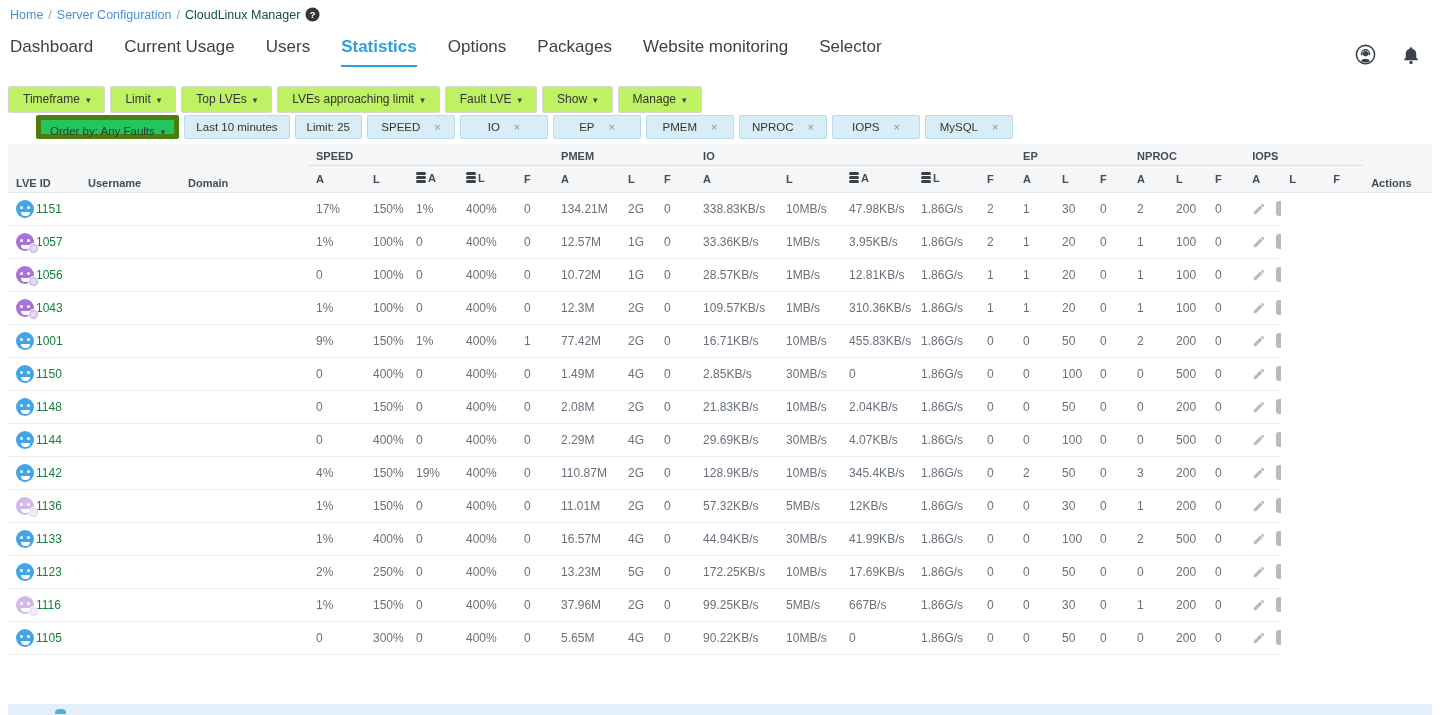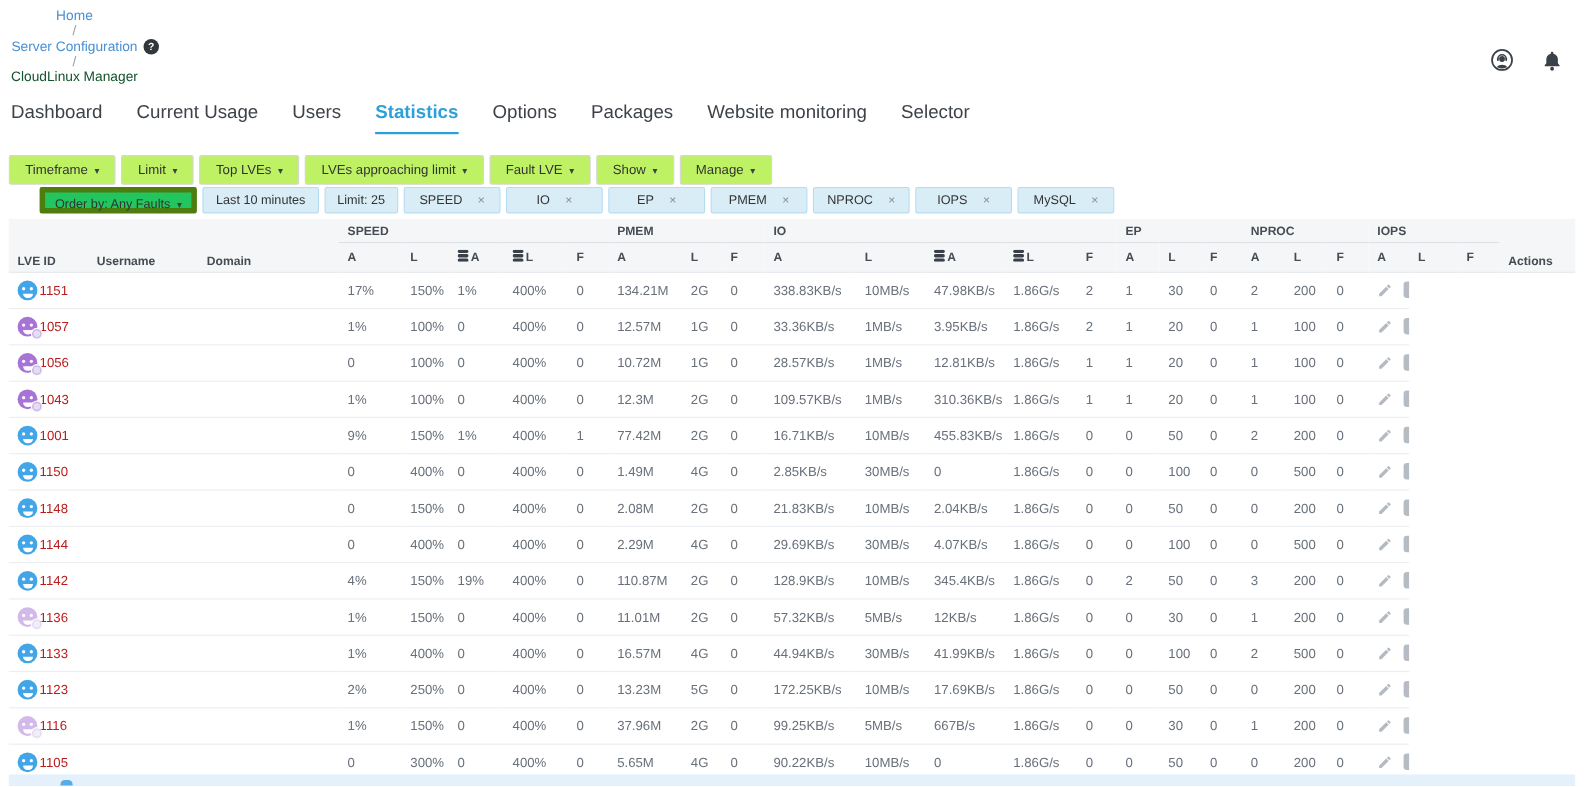--- a/index.html
+++ b/index.html
@@ -48,21 +48,21 @@
   .lve-table thead th { background:#f5f6f8; font-size:11px; color:#454c54; font-weight:bold;
                         text-align:left; padding:0 0 0 8px; white-space:nowrap; }
   tr.grp-row th { height:21px; vertical-align:bottom; padding-bottom:3px; }
   th.grp { border-bottom:1px solid #dde1e5; }
   tr.sub-row th { height:27px; vertical-align:middle; border-bottom:1px solid #e4e7ea; }
   th.rs { vertical-align:middle; border-bottom:1px solid #e4e7ea; }
   .dbicon { display:inline-block; vertical-align:-1px; margin-right:2px; }
   .lve-table tbody td { height:33px; font-size:12px; color:#68707a; padding:0 0 0 8px;
                         border-bottom:1px solid #ecedef; white-space:nowrap; overflow:hidden;
                         vertical-align:middle; }
-  .lve-id-text { color:#b91c1c; vertical-align:middle; }
+  .lve-id-text { color:#15803d; vertical-align:middle; }
 
   
   .lve-icon { display:inline-block; position:relative; width:18px; height:18px; border-radius:50%;
               vertical-align:middle; margin-right:2px; }
   .lve-icon.blue { background:#42a5e8; }
   .lve-icon.purple, .lve-icon.purple-light { background:#a873d6; }
   .lve-icon.purple-light { opacity:.5; }
   .lve-icon::before { content:""; position:absolute; left:4px; top:6px; width:3px; height:3px;
                       border-radius:50%; background:#fff; box-shadow:7px 0 0 #fff; }
   .lve-icon::after { content:""; position:absolute; left:4.5px; bottom:2px; width:9px; height:4px;
@@ -80,21 +80,21 @@
   .bottom-bar { position:absolute; left:8px; right:8px; bottom:0; height:11px; background:#e4f1fc; }
   .bottom-bit { position:absolute; left:47px; bottom:1px; width:11px; height:5px; background:#54aee4;
                 border-radius:4px 4px 0 0; }
 </style>
 </head>
 <body>
 
 <div class="page">
 
   <div class="breadcrumb">
-    <span id="breadcrumb-items" style="display:inline-flex;align-items:center;flex-direction:column;">
+    <span id="breadcrumb-items" style="display:inline-flex;align-items:center;">
         <span class="crumb link">Home</span>
         <span class="crumb-sep">/</span>
         <span class="crumb link">Server Configuration</span>
         <span class="crumb-sep">/</span>
         <span class="crumb current">CloudLinux Manager</span>
       </span>
     <span class="help-icon">
       <svg width="15" height="15" viewBox="0 0 16 16">
           <circle cx="8" cy="8" r="7.5" fill="#32373c"></circle>
           <text x="8" y="11.5" text-anchor="middle" font-size="10" font-weight="bold" fill="#fff" font-family="Liberation Sans, sans-serif">?</text>

